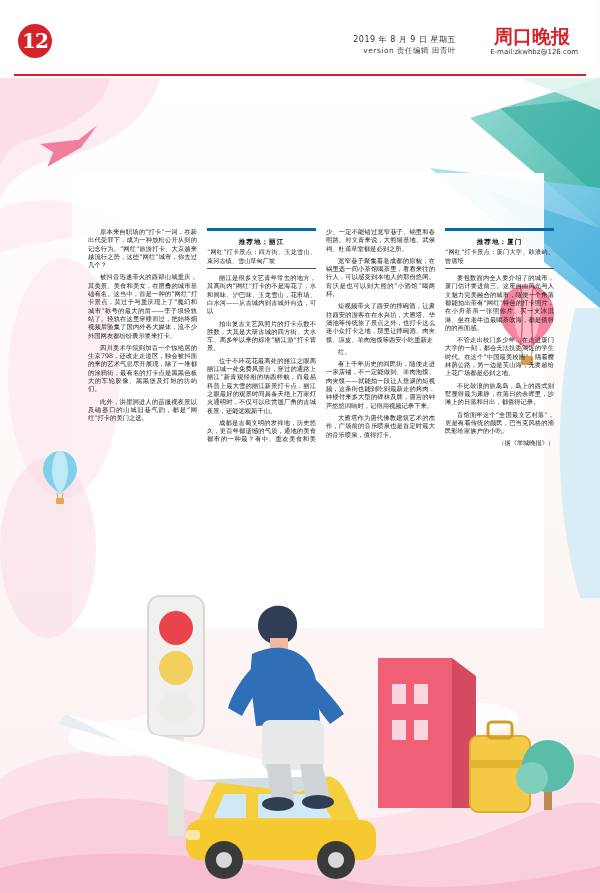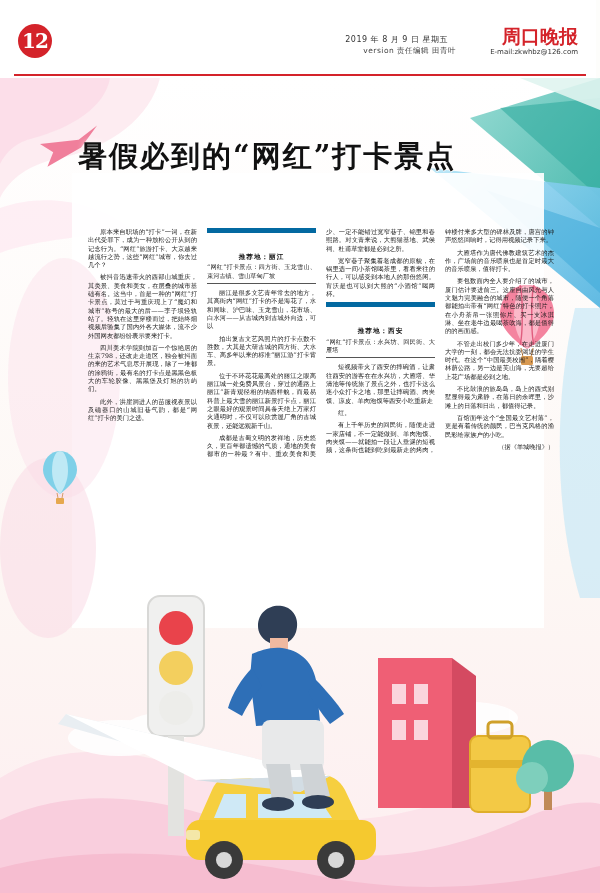--- a/index.html
+++ b/index.html
@@ -31,31 +31,31 @@
     display:flex; align-items:center; justify-content:center;
     letter-spacing:-1px;
   }
   .section-title {
     position:absolute; left:60px; top:22px;
     font-family:"DejaVu Serif", serif;
     font-size:30px; font-weight:bold; color:#111;
     letter-spacing:4px;
   }
   .masthead-date {
-    position:absolute; right:148px; top:34px;
+    position:absolute; right:140px; top:34px;
     font-size:8px; color:#333; letter-spacing:0.5px;
     text-align:right; white-space:nowrap;
   }
   .masthead-editors {
     position:absolute; right:140px; top:46px;
     font-size:7.5px; color:#444; letter-spacing:0.5px;
     text-align:center; white-space:nowrap;
   }
   .paper-logo {
-    position:absolute; right:18px; top:24px;
+    position:absolute; right:26px; top:24px;
     font-family:"DejaVu Serif", serif;
     font-size:19px; font-weight:bold; color:#d4232a;
     letter-spacing:0px; white-space:nowrap;
   }
   .paper-email {
     position:absolute; right:18px; top:48px;
     font-size:7px; color:#333; white-space:nowrap;
   }
   .masthead-rule {
     position:absolute; left:14px; top:74px; width:572px; height:2px;
@@ -90,23 +90,23 @@
     column-gap:10px;
     height:310px;
     font-family:"DejaVu Serif", serif;
     font-size:6.3px;
     line-height:8.3px;
     color:#1a1a1a;
     text-align:justify;
   }
   .cols p { margin:0 0 4px 0; text-indent:12px; }
   .rec-box {
-    border-top:5px solid #0369a1;
+    border-top:3px solid #0369a1;
     border-bottom:1px solid #555;
-    padding:20px 0 3px 0;
+    padding:7px 0 3px 0;
     margin:4px 0 5px 0;
     break-inside:avoid;
   }
   .rec-title {
     font-size:6.6px; font-weight:bold; color:#111;
     text-align:center; margin-bottom:2px; letter-spacing:1px;
   }
   .rec-line {
     font-size:6.2px; color:#222; line-height:8.4px; text-indent:0;
   }
@@ -265,49 +265,48 @@
       </g>
 
       <g>
         <rect x="544" y="272" width="8" height="30" fill="#c08a57"></rect>
         <circle cx="548" cy="258" r="26" fill="#59bda8"></circle>
         <circle cx="532" cy="270" r="16" fill="#7ecfbc"></circle>
       </g>
     </svg>
   </div>
 
-  <div class="headline">暑假必到的“网红”打卡景点</div>
 
   <div class="body-area">
     <div class="cols">
 
       <p>原本来自职场的“打卡”一词，在新出代受罪下，成为一种放松公开从到的记念行为。“网红”旅游打卡、大京越来越流行之势，这些“网红”城市，你去过几个？</p>
       <p>被抖音迅速带火的西部山城重庆，其类景、美食和美女，在层叠的城市基础有名。这当中，首是一种的“网红”打卡景点，莫过于与重庆现上了“魔幻和城市”称号的最大的后——李子坝轻轨站了。轻轨在这里穿楼而过，把始终烟视频后验集了国内外各大媒体，流不少外国网友都纷纷表示要来打卡。</p>
       <p>四川美术学院则加百一个惊艳居的生京798，还改走走道区，独会被抖面的来的艺术气息尽开展现，除了一堆都的涂鸦街，最有名的打卡点是黑黑色板大的车轮胶像、黑黑堡及灯旭的坊屿们。</p>
       <p>此外，洪崖洞进人的苗服视夜景以及磁器口的山城旧巷气韵，都是“网红”打卡的美门之选。</p>
 
       <div class="rec-box">
         <div class="rec-title">推荐地：丽江</div>
         <div class="rec-line">“网红”打卡景点：四方街、玉龙雪山、束河古镇、雪山草甸厂坡</div>
       </div>
       <p>丽江是很多文艺青年常去的地方，其高街内“网红”打卡的不是海花了，水和同味、沪巴味、玉龙雪山，花市场、白水河——从古城内到古城外向边，可以</p>
       <p>拍出复古文艺风照片的打卡点数不胜数，大其是大研古城的四方街、大水车、高多年以来的标准“丽江游”打卡背景。</p>
       <p>位于不环花花最高处的丽江之眼高丽江城一处免费风景台，穿过的通路上丽江”新青观径相的纳西样貌，而最易科普上最大雪的丽江新景打卡点，丽江之眼最好的观景时间具备天绝上万家灯火通明时，不仅可以欣赏屋厂角的古城夜景，还能远观新千山。</p>
 
       <p>成都是古蜀文明的发祥地，历史悠久，更百年都遗憾的气质，通地的美食都市的一种最？有中、重欢美食和美少、一定不能错过宽窄巷子、锦里和春熙路。对文青来说，大熊猫基地、武侯祠、杜甫草堂都是必到之所。</p>
       <p>宽窄巷子聚集着老成都的原貌，在锅里选一间小茶馆喝茶里，看看来往的行人，可以感受到本地人的那份悠闲。宵沃是也可以到大熊的“小酒馆”喝两杯。</p>
-      <div class="rec-box">
-        <div class="rec-title">推荐地：西安</div>
-        <div class="rec-line">“网红”打卡景点：永兴坊、回民街、大雁塔</div>
-      </div>
       <p>短视频带火了西安的摔碗酒，让肃往西安的游客在在永兴坊，大雁塔、华清池等传统旅了景点之外，也打卡这么迷小众打卡之地，那里让摔碗酒、肉夹馍、凉皮、羊肉泡馍等西安小吃重新走</p>
 
       <p>红。</p>
       <p>有上千年历史的回民街，随便走进一家店铺，不一定能做到、羊肉泡馍、肉夹馍——就能拍一段让人垂涎的短视频，这条街也能到吃到最新走的烤肉，钟楼付来多大型的碑林及牌，唐宫的钟声悠悠回响时，记得用视频记录下来。</p>
       <p>大雁塔作为唐代佛教建筑艺术的杰作，广场前的音乐喷泉也是首定时最大的音乐喷泉，值得打卡。</p>
+      <div class="rec-box">
+        <div class="rec-title">推荐地：厦门</div>
+        <div class="rec-line">“网红”打卡景点：厦门大学、鼓浪屿、曾厝垵</div>
+      </div>
       <p>要包数面内全人要介绍了的城市，厦门估计要进前三。这座自由风光与人文魅力完美融合的城市，随便一个角落都能拍出带有“网红”特色的打卡照片，在小舟茶吊一张照你片、买一支冰淇淋、坐在老牛边最喝茶吹海，都是值得的的画面感。</p>
       <p>不管走出校门多少年，在走进厦门大学的一刻，都会无法抗委渴近的学生时代。在这个“中国最美校园”，隔着樱林荫公路，另一边是芙山海，无要超给上花广场都是必到之地。</p>
       <p>不比鼓浪的旅岛岛，岛上的西式别墅显得最为肃静，在落日的余晖里，沙滩上的日落和日出，都值得记录。</p>
       <p>百馆面年这个“全国最文艺村落”，更是有着传统的颜民，巴当克风格的渔民彩绘家族户的小吃。</p>
       <div class="source-line">（据《羊城晚报》）</div>
 
     </div>
   </div>
 
 </div>

